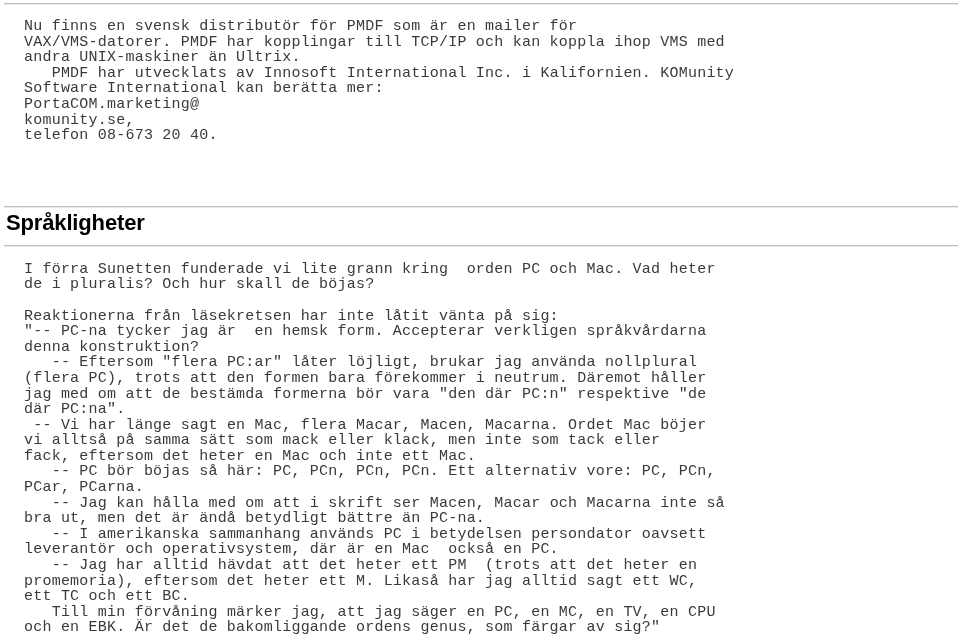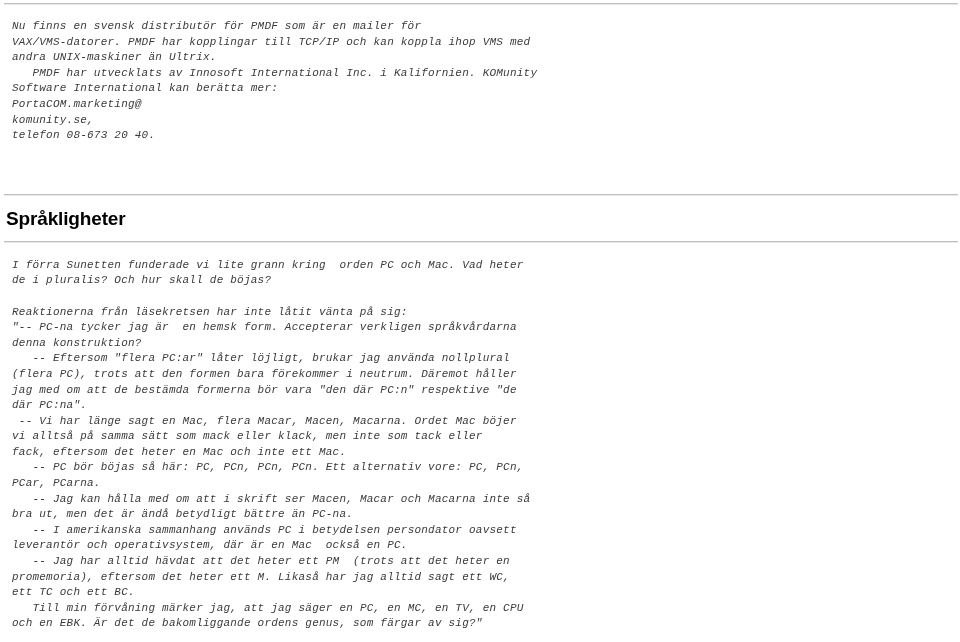--- a/index.html
+++ b/index.html
@@ -34,46 +34,45 @@
     border-bottom: 1px solid #e9e9e9;
     margin: 0;
     width: 954px;
     margin-left: 2px;
   }
   .rule-top { margin-top: 3px; }
 
   
   .mono-block {
     font-family: "Liberation Mono", "DejaVu Sans Mono", monospace;
-    font-size: 11px;
+    font-size: 15px;
     line-height: 15.6px;
     color: #3a3a3a;
     letter-spacing: 0.22px;
     white-space: pre-wrap;
-    margin: 6px;
+    margin: 18px;
     padding: 0 0 0 4px;
-    font-style: italic;
   }
 
   .intro-block {
     margin-top: 14px;
   }
 
   
   .section-head-wrap {
     margin-top: 0;
   }
   .section-heading {
     font-family: "Liberation Sans", sans-serif;
-    font-size: 19px;
+    font-size: 22px;
     font-weight: bold;
     color: #000000;
     letter-spacing: -0.15px;
     margin: 0;
-    padding: 12px 0 12px 4px;
+    padding: 4px 0 12px 4px;
     line-height: 21px;
   }
 
   .body-block {
     margin-top: 15px;
   }
 
   
   .gap-intro { height: 44px; }
 </style>

